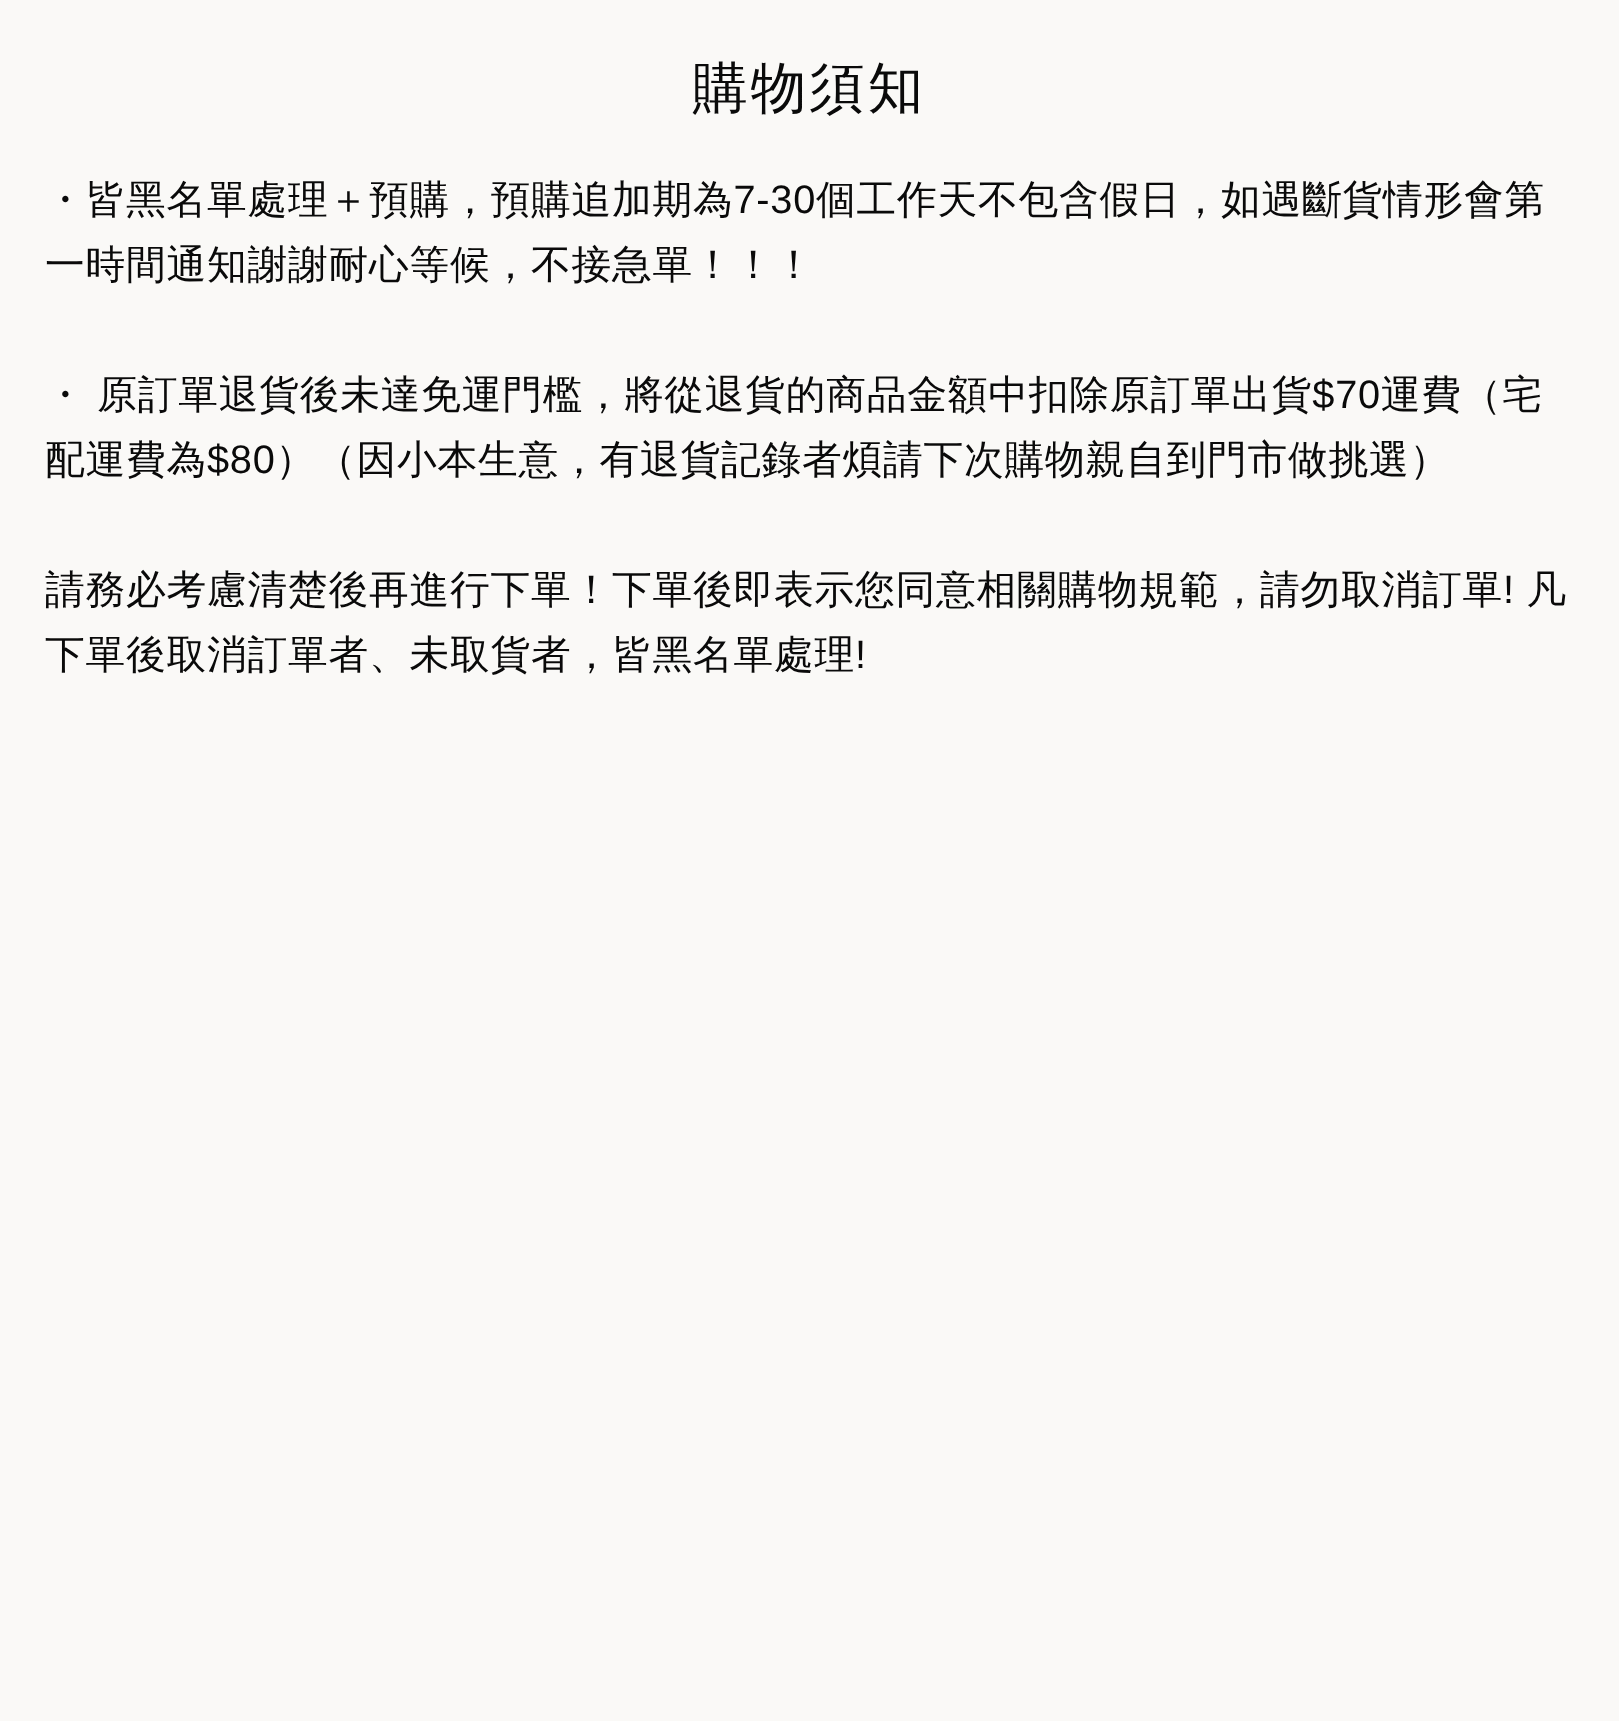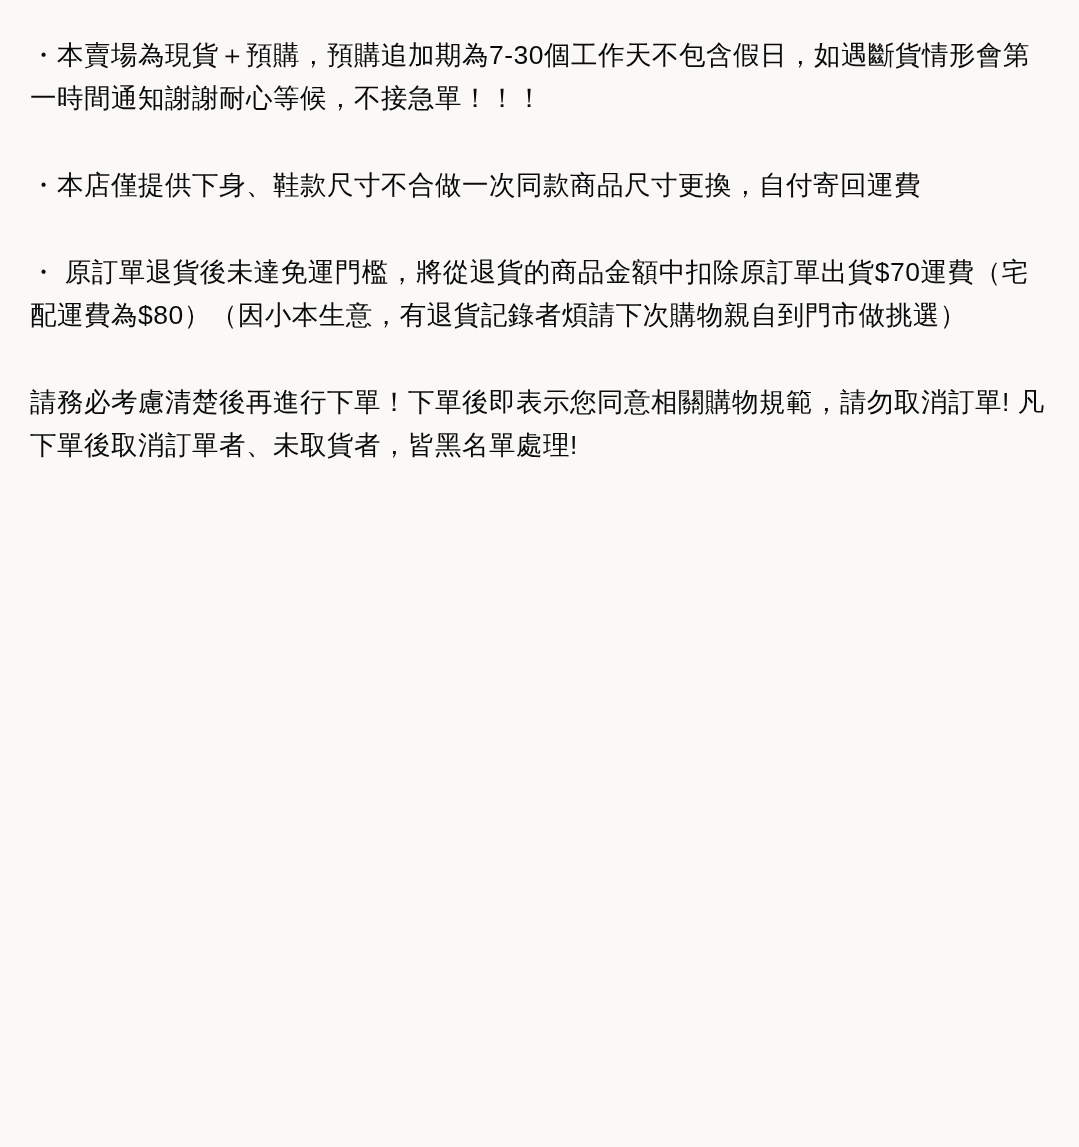--- a/index.html
+++ b/index.html
@@ -35,18 +35,18 @@
     word-break: break-word;
   }
   p.para:last-child {
     margin-bottom: 4px;
   }
 </style>
 </head>
 <body>
 
 <div class="page">
+  <h1 class="title">購物須知</h1>
 
-  <p class="para">・本賣場為現貨＋預購，預購追加期為7-30個工作天不包含假日，如遇斷貨情形會第一時間通知謝謝耐心等候，不接急單！！！</p>
-  <p class="para">・本店僅提供下身、鞋款尺寸不合做一次同款商品尺寸更換，自付寄回運費</p>
+  <p class="para">・皆黑名單處理＋預購，預購追加期為7-30個工作天不包含假日，如遇斷貨情形會第一時間通知謝謝耐心等候，不接急單！！！</p>
   <p class="para">・ 原訂單退貨後未達免運門檻，將從退貨的商品金額中扣除原訂單出貨$70運費（宅配運費為$80）（因小本生意，有退貨記錄者煩請下次購物親自到門市做挑選）</p>
   <p class="para">請務必考慮清楚後再進行下單！下單後即表示您同意相關購物規範，請勿取消訂單! 凡下單後取消訂單者、未取貨者，皆黑名單處理!</p>
 </div>
 
 </body></html>

